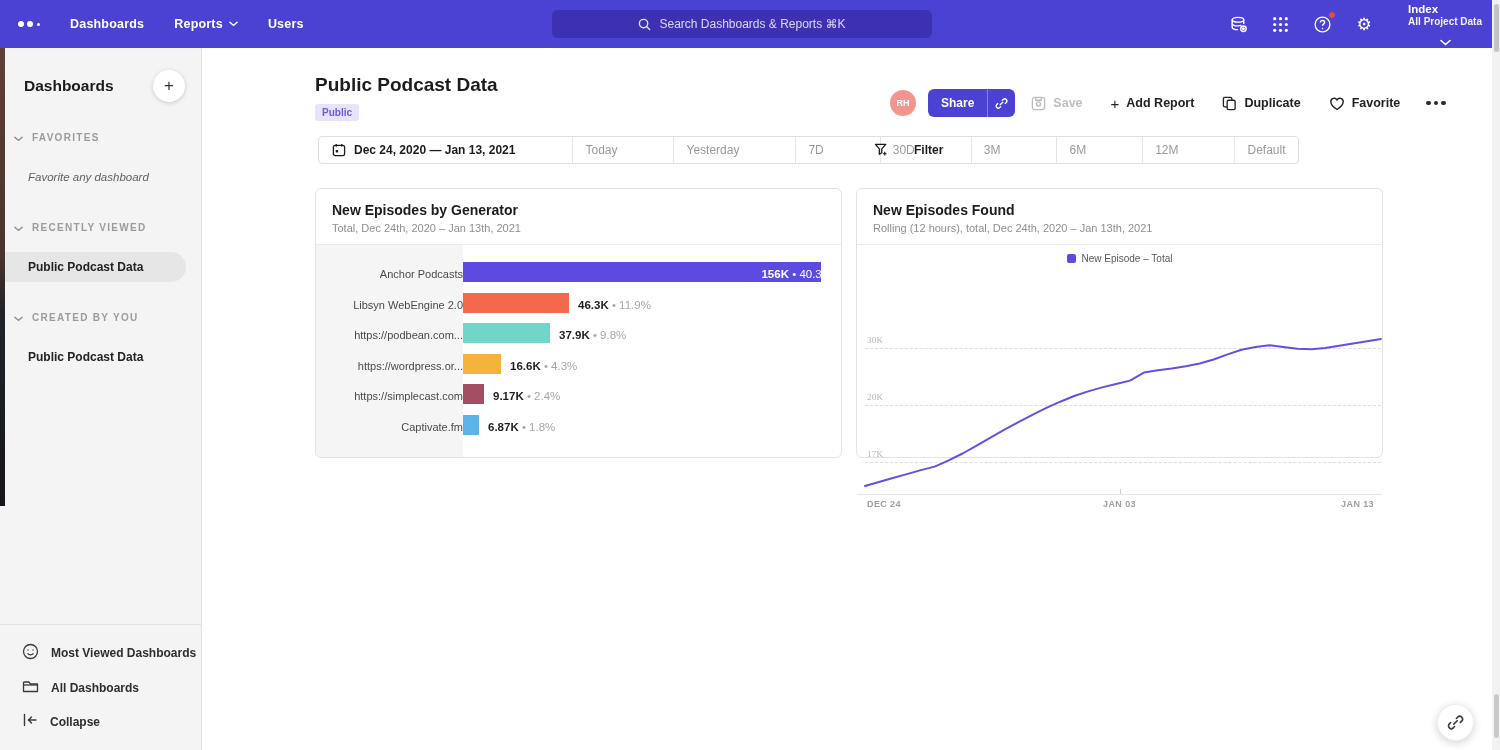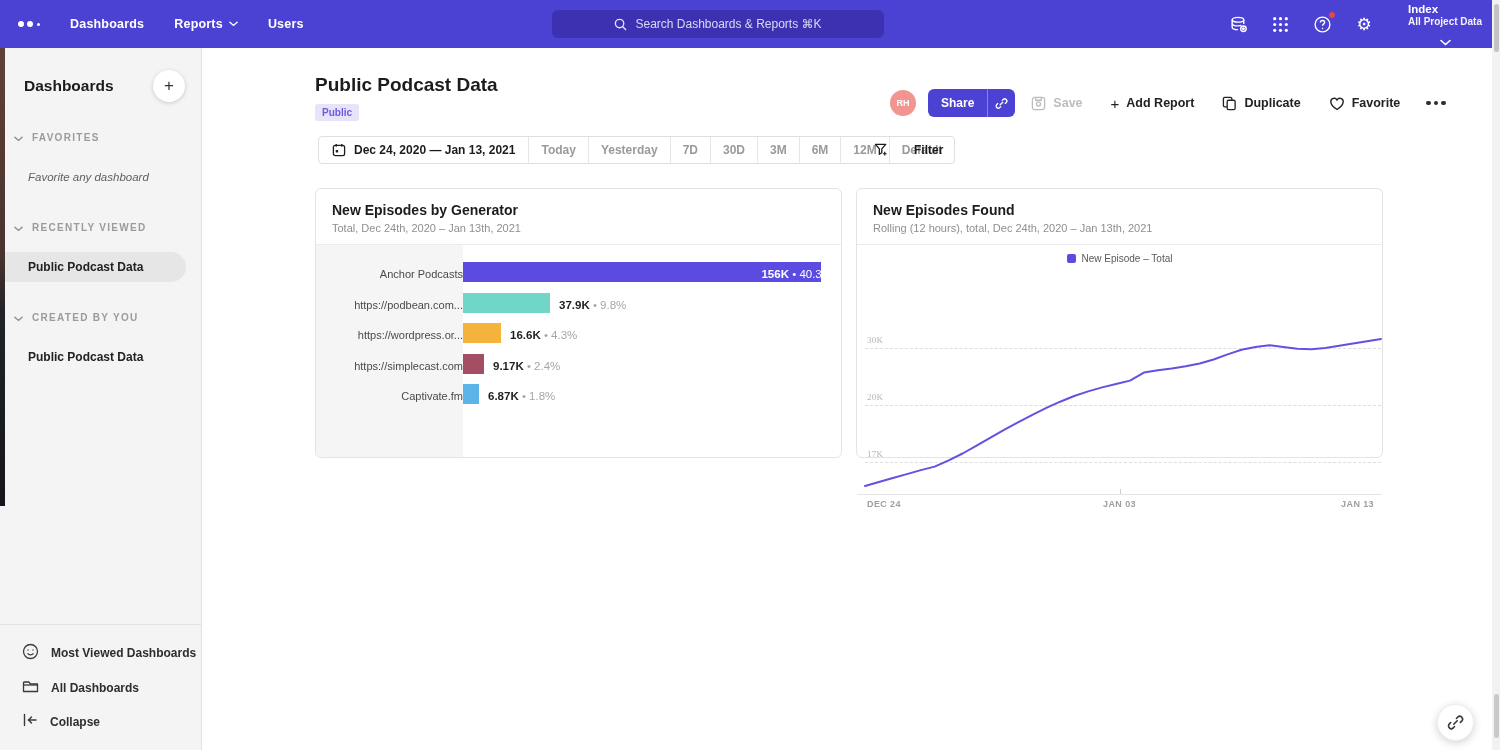--- a/index.html
+++ b/index.html
@@ -8,21 +8,21 @@
   #app { position:relative; width:1500px; height:750px; background:#fff; overflow:hidden; }
 
   
   .topnav { position:absolute; left:0; top:0; width:1500px; height:48px; background:#4B41D2; display:flex; align-items:center; z-index:30; }
   .brand { display:flex; align-items:center; gap:3px; margin-left:18px; }
   .brand .dot { width:6px; height:6px; border-radius:50%; background:#fff; }
   .brand .dot.small { width:3px; height:3px; align-self:center; margin-left:1px; }
   .nav-items { display:flex; align-items:center; gap:30px; margin-left:30px; }
   .nav-item { display:flex; align-items:center; gap:6px; color:#fff; font-size:12.5px; font-weight:600; letter-spacing:.2px; cursor:pointer; }
   .nav-item svg { display:block; }
-  .nav-search { position:absolute; left:552px; top:10px; width:332px; height:28px; background:rgba(10,0,60,0.22); border-radius:6px; display:flex; align-items:center; justify-content:center; gap:8px; color:rgba(255,255,255,0.8); font-size:12px; cursor:text; }
+  .nav-search { position:absolute; left:552px; top:10px; width:380px; height:28px; background:rgba(10,0,60,0.22); border-radius:6px; display:flex; align-items:center; justify-content:center; gap:8px; color:rgba(255,255,255,0.8); font-size:12px; cursor:text; }
   .nav-right { position:absolute; right:18px; top:0; height:48px; display:flex; align-items:center; gap:22px; }
   .nav-icon { position:relative; width:20px; height:20px; display:flex; align-items:center; justify-content:center; cursor:pointer; }
   .nav-icon .badge-dot { position:absolute; top:-3px; right:-4px; width:8px; height:8px; border-radius:50%; background:#E5484D; border:1.5px solid #4B41D2; }
   .gear-glyph { color:#fff; font-size:17px; line-height:1; }
   .project { display:flex; align-items:center; gap:10px; cursor:pointer; margin-left:12px;flex-direction:column; }
   .project .ptexts { display:flex; flex-direction:column; line-height:1.25; }
   .project .pname { color:#fff; font-size:11.5px; font-weight:700; }
   .project .pscope { color:rgba(255,255,255,0.92); font-size:10px; font-weight:600; }
 
   
@@ -53,21 +53,21 @@
   .act-add { margin-left:28px; }
   .act-dup { margin-left:28px; }
   .act-fav { margin-left:28px; }
   .more-dots { display:flex; gap:3px; margin-left:26px; cursor:pointer; }
   .more-dots i { width:4.5px; height:4.5px; border-radius:50%; background:#2d2d2d; display:block; }
   .plus-glyph { font-size:15px; font-weight:400; line-height:1; }
 
   
   .datebar { position:absolute; left:318px; top:136px; height:28px; display:flex; align-items:stretch; border:1px solid #DFDFDF; border-radius:4px; background:#fff; }
   .date-main { display:flex; align-items:center; gap:8px; padding:0 13px; font-size:12px; font-weight:700; color:#1d1d1d; cursor:pointer; }
-  .preset { display:flex; align-items:center; padding:0 12px; border-left:1px solid #E6E6E6; font-size:12px; font-weight:700; color:#9a9a9a; cursor:pointer; }
+  .preset { display:flex; align-items:center; padding:0 12px; border-left:1px solid #E6E6E6; font-size:12px; font-weight:400; color:#9a9a9a; cursor:pointer;margin-left:44px; }
   .filterbar { position:absolute; left:874px; top:136px; height:28px; display:flex; align-items:center; gap:25px; font-size:12px; font-weight:700; color:#1d1d1d; cursor:pointer; }
 
   
   .card { position:absolute; top:188px; width:527px; height:270px; background:#fff; border:1px solid #E3E3E3; border-radius:6px; }
   .card.left { left:315px; }
   .card.right { left:856px; }
   .card-head { padding:13px 16px 0 16px; height:56px; border-bottom:1px solid #ECECEC; }
   .card-title { font-size:14px; font-weight:700; color:#1c1c1c; }
   .card-sub { font-size:11px; color:#8f8f8f; margin-top:4px; }
 
@@ -329,20 +329,27 @@
       <div class="label-col-bg"></div>
       <div class="bar-rows" id="bar-rows">
           <div class="bar-row">
             <div class="blabel">Anchor Podcasts</div>
             <div class="btrack">
               <div class="bar" style="width: 358px; background: rgb(91, 75, 225);"></div>
               <span class="bval inside" style="right: 9px;"><span class="v">156K</span><span class="p"> • 40.3%</span></span>
             </div>
           </div>
           <div class="bar-row">
+            <div class="blabel">Libsyn WebEngine 2.0</div>
+            <div class="btrack">
+              <div class="bar" style="width: 106px; background: rgb(244, 104, 75);"></div>
+              <span class="bval" style="left: 115px;"><span class="v">46.3K</span><span class="p"> • 11.9%</span></span>
+            </div>
+          </div>
+          <div class="bar-row">
             <div class="blabel">https://podbean.com...</div>
             <div class="btrack">
               <div class="bar" style="width: 87px; background: rgb(112, 215, 200);"></div>
               <span class="bval" style="left: 96px;"><span class="v">37.9K</span><span class="p"> • 9.8%</span></span>
             </div>
           </div>
           <div class="bar-row">
             <div class="blabel">https://wordpress.or...</div>
             <div class="btrack">
               <div class="bar" style="width: 38px; background: rgb(244, 179, 61);"></div>

